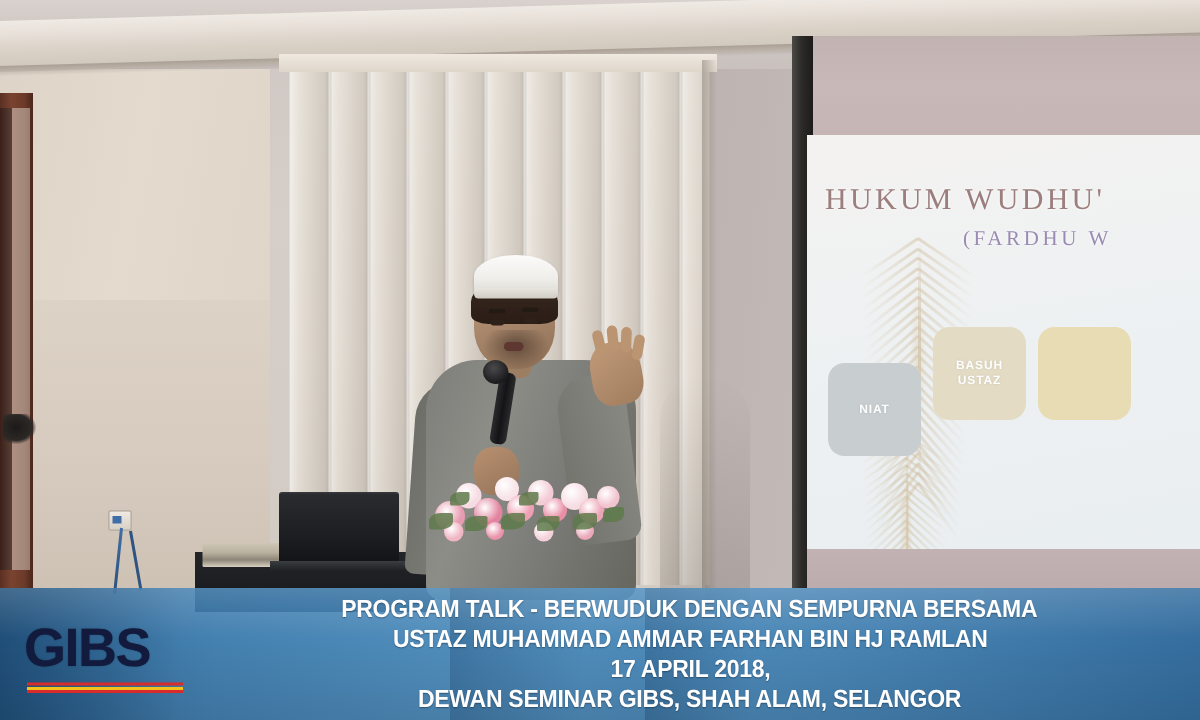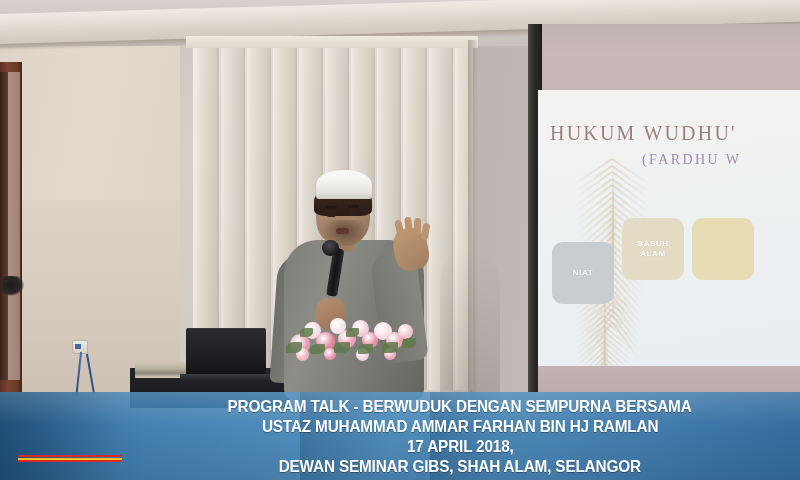--- a/index.html
+++ b/index.html
@@ -476,21 +476,21 @@
             <div class="spine" style="top: 103px; transform: rotate(45.2deg);"></div>
             <div class="spine" style="top: 103px; transform: rotate(134.8deg); transform-origin: left center;"></div>
           </div>
       </div>
 
       <div class="slide-title">HUKUM WUDHU'</div>
       <div class="slide-sub">(FARDHU W</div>
 
       <div class="boxrow" id="boxrow">
           <div class="box" style="background: rgb(200, 205, 208); margin-top: 24px;">NIAT</div>
-          <div class="box" style="background: rgb(227, 219, 196);">BASUH ALAM</div>
+          <div class="box" style="background: rgb(227, 219, 196);">BASUH USTAZ</div>
           <div class="box" style="background: rgb(232, 220, 180);"></div>
         </div>
     </div>
     <div class="slide-foot"></div>
   </div>
 
   <div class="seated"></div>
 
   <div class="podium"></div>
   <div class="podium-dark"></div>
@@ -557,20 +557,21 @@
 
     <div class="banner-text" id="banner-text">
         <div class="bline">PROGRAM TALK - BERWUDUK DENGAN SEMPURNA BERSAMA</div>
         <div class="bline">USTAZ MUHAMMAD AMMAR FARHAN BIN HJ RAMLAN</div>
         <div class="bline">17 APRIL 2018,</div>
         <div class="bline">DEWAN SEMINAR GIBS, SHAH ALAM, SELANGOR</div>
       </div>
   </div>
 
   <div class="logo">
+    <div class="logo-text">GIBS</div>
     <div class="logo-bars" id="logo-bars">
         <div class="bar" style="background: rgb(217, 43, 43); top: 0px;"></div>
         <div class="bar" style="background: rgb(242, 194, 26); top: 2.5px;"></div>
         <div class="bar" style="background: rgb(217, 43, 43); top: 5px;"></div>
       </div>
   </div>
 
 </div>
 
 </body></html>

